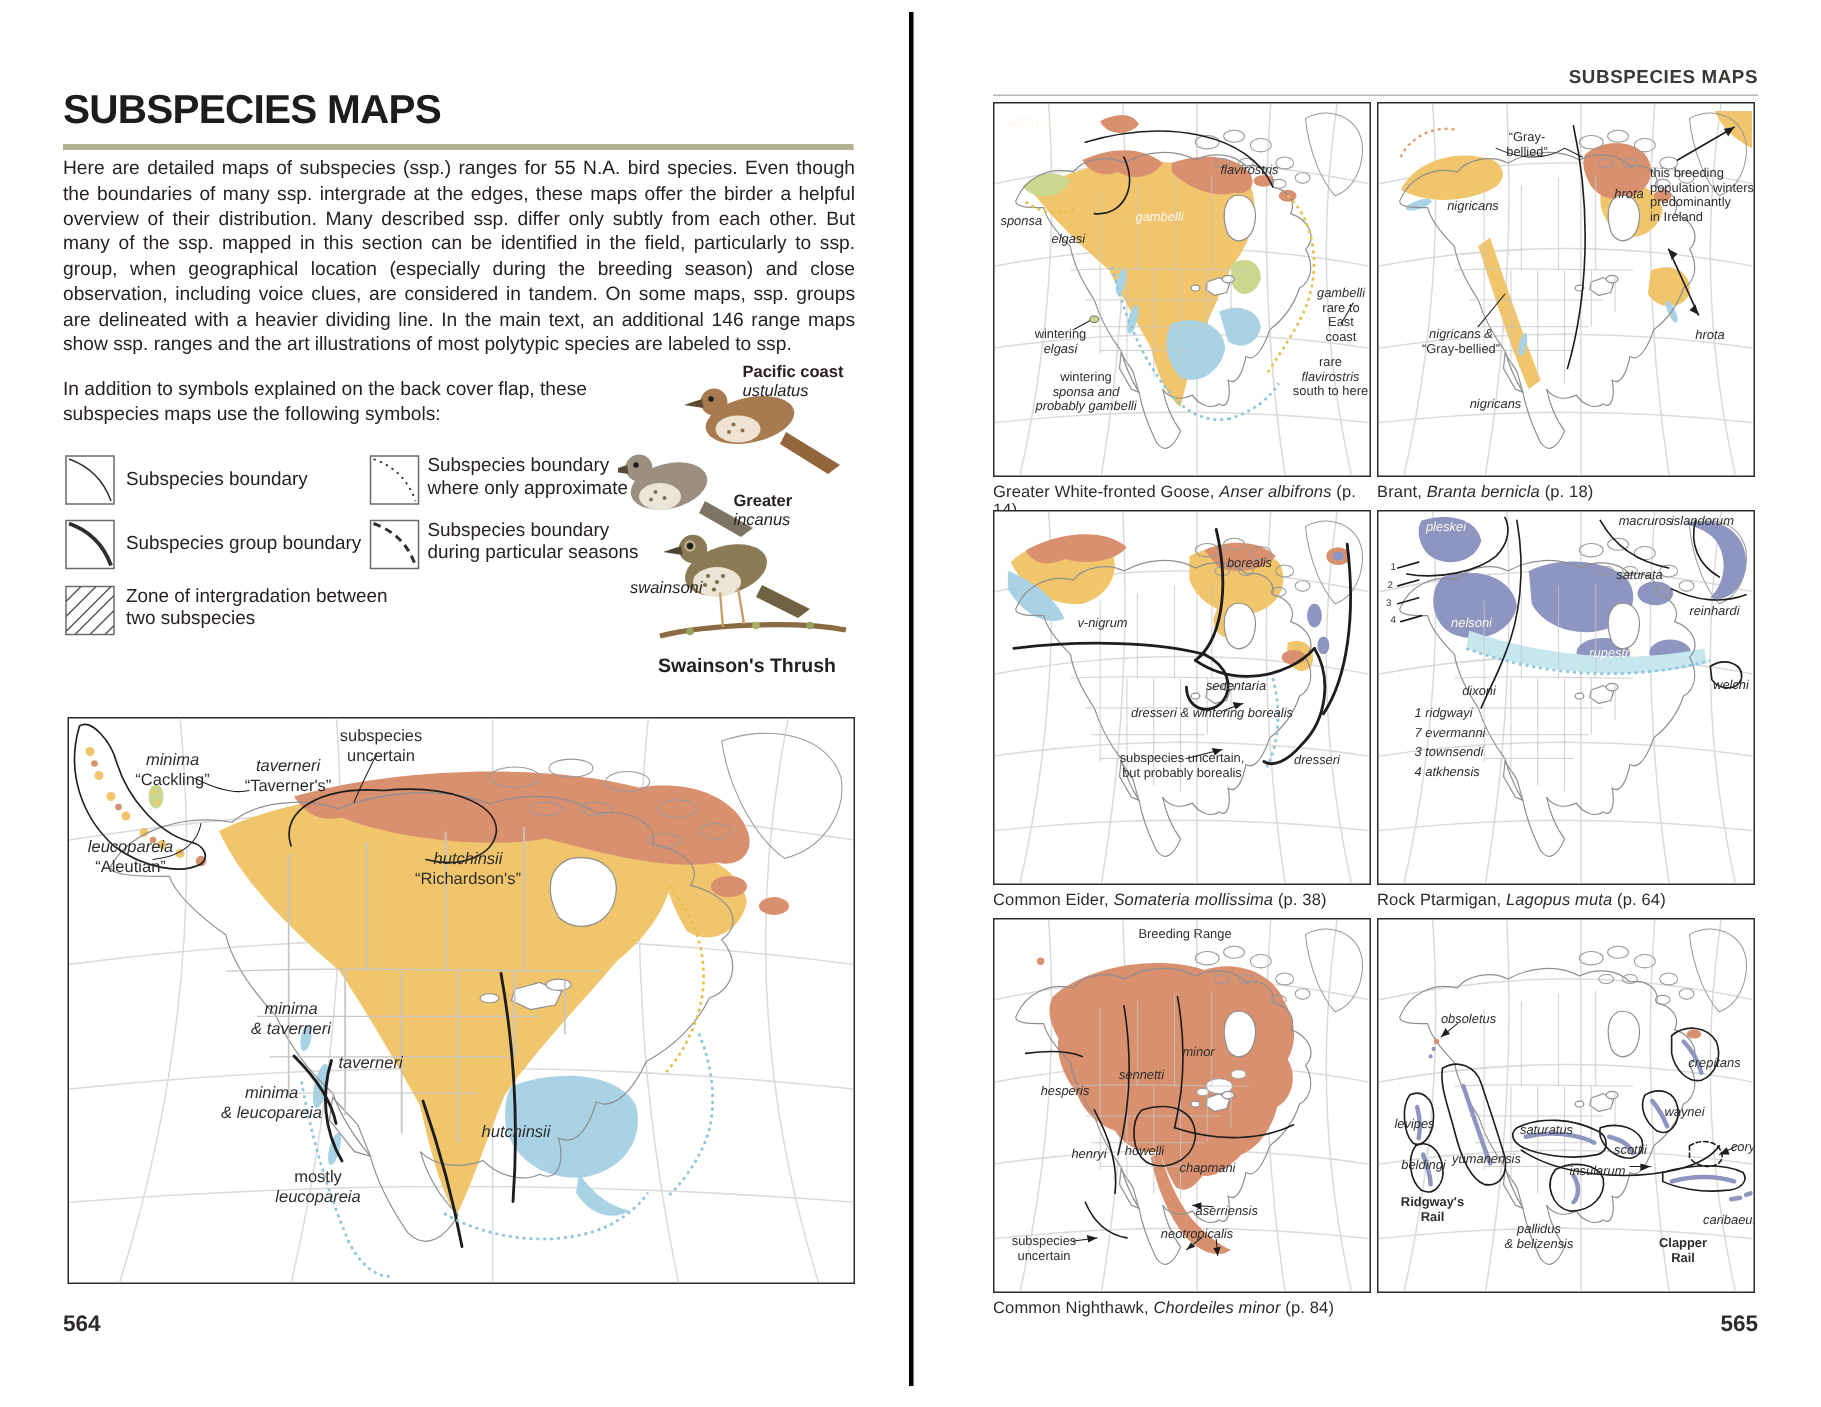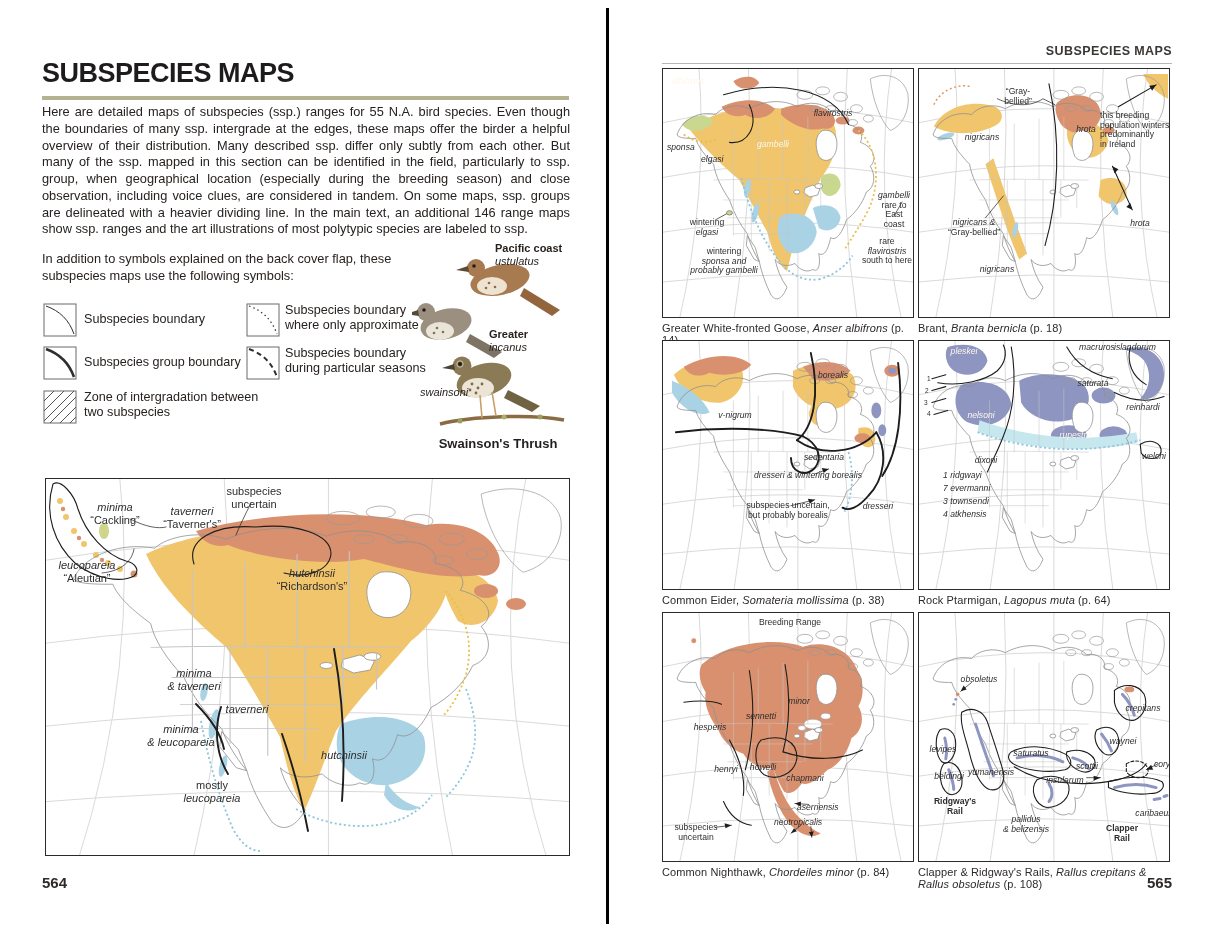--- a/index.html
+++ b/index.html
@@ -715,18 +715,15 @@
         </div>
         <div class="mlb c" style="left: 235px; top: 196px;">
           <div style="font-style: italic;">caribaeus</div>
         </div>
         <div class="mlb c" style="left: 203px; top: 211px;">
           <div style="font-weight: 700;">Clapper</div>
           <div style="font-weight: 700;">Rail</div>
         </div>
       </div>
   </div>
-  <figcaption class="cap">
-    <span>Clapper &amp; Ridgway's Rails, </span><i>Rallus crepitans &amp; Rallus obsoletus</i><span> (p. 108)</span>
-  </figcaption>
 </figure>
 
 <div class="pagenum" style="left:1140px;top:874px;width:32px;text-align:right">565</div>
 
 </body></html>

